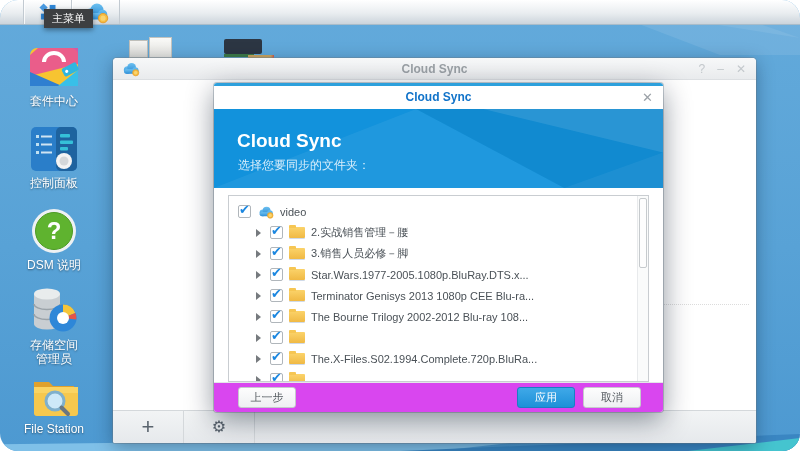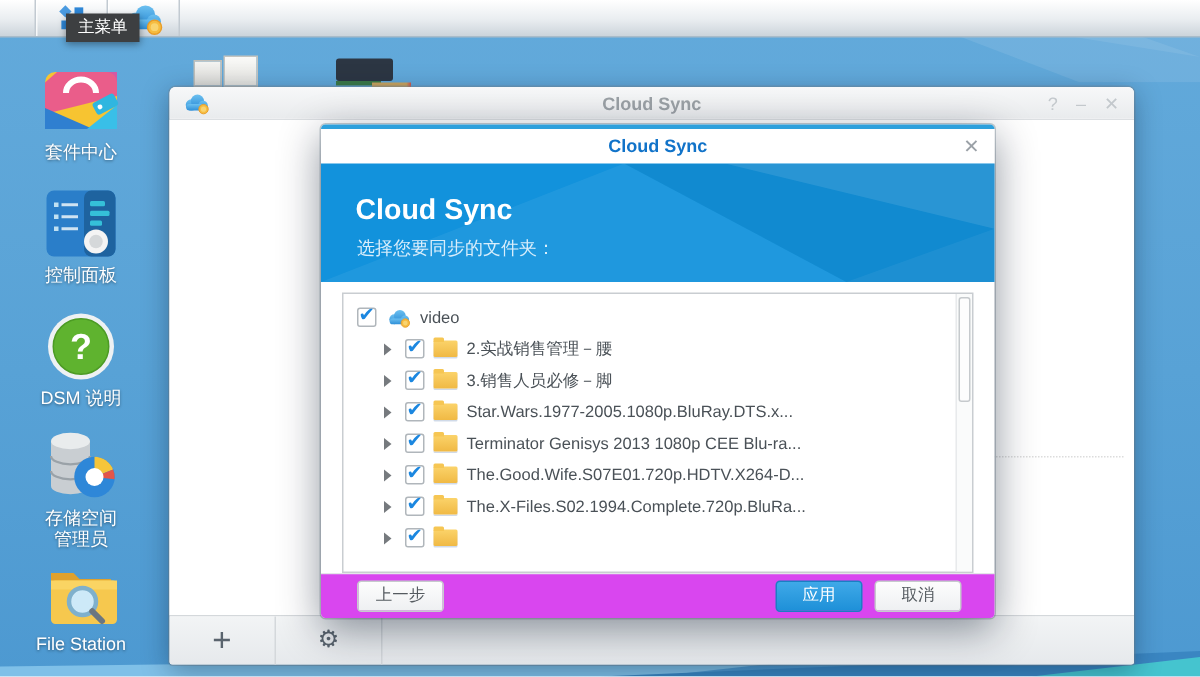--- a/index.html
+++ b/index.html
@@ -1,19 +1,19 @@
 <!DOCTYPE html>
 <html><head>
 <meta charset="utf-8">
 <style>
   * { margin:0; padding:0; box-sizing:border-box; }
   html,body { width:800px; height:451px; }
   body { font-family:"Liberation Sans","DejaVu Sans",sans-serif; overflow:hidden; }
   #screen { position:relative; width:800px; height:451px; overflow:hidden;
-    background:linear-gradient(180deg,#63aadb 0%,#58a2d6 55%,#4d99d1 100%); }
+    background:linear-gradient(180deg,#63aadb 0%,#58a2d6 55%,#4d99d1 100%);border-radius:18px; }
 
   
   .streak1 { position:absolute; left:480px; top:0; width:320px; height:55px;
     background:rgba(255,255,255,.09); clip-path:polygon(30% 0,100% 0,100% 100%,75% 100%); }
   .streak2 { position:absolute; left:560px; top:0; width:240px; height:38px;
     background:rgba(255,255,255,.08); clip-path:polygon(0 0,55% 0,100% 100%); }
   .band-light { position:absolute; left:0; top:436px; width:560px; height:15px;
     background:#7fc0e8; clip-path:polygon(0 55%,100% 10%,78% 100%,0 100%); }
   .band-dark { position:absolute; left:400px; top:434px; width:400px; height:17px;
     background:#3a86c2; clip-path:polygon(0 100%,100% 0,100% 100%); }
@@ -320,21 +320,26 @@
       <div class="trow child">
         <span class="tarrow"></span>
         <span class="cbx"></span>
         <span class="folder"></span>
         <span class="tlabel">Terminator Genisys 2013 1080p CEE Blu-ra...</span>
       </div>
       <div class="trow child">
         <span class="tarrow"></span>
         <span class="cbx"></span>
         <span class="folder"></span>
-        <span class="tlabel">The.Good.Wife.S07E01.720p.HDTV.X264-D...</span>
+        <span class="tlabel">The Bourne Trilogy 2002-2012 Blu-ray 108...</span>
+      </div>
+      <div class="trow child">
+        <span class="tarrow"></span>
+        <span class="cbx"></span>
+        <span class="folder"></span>
       </div>
       <div class="trow child">
         <span class="tarrow"></span>
         <span class="cbx"></span>
         <span class="folder"></span>
         <span class="tlabel">The.X-Files.S02.1994.Complete.720p.BluRa...</span>
       </div>
 
       <div class="trow child">
         <span class="tarrow"></span>

